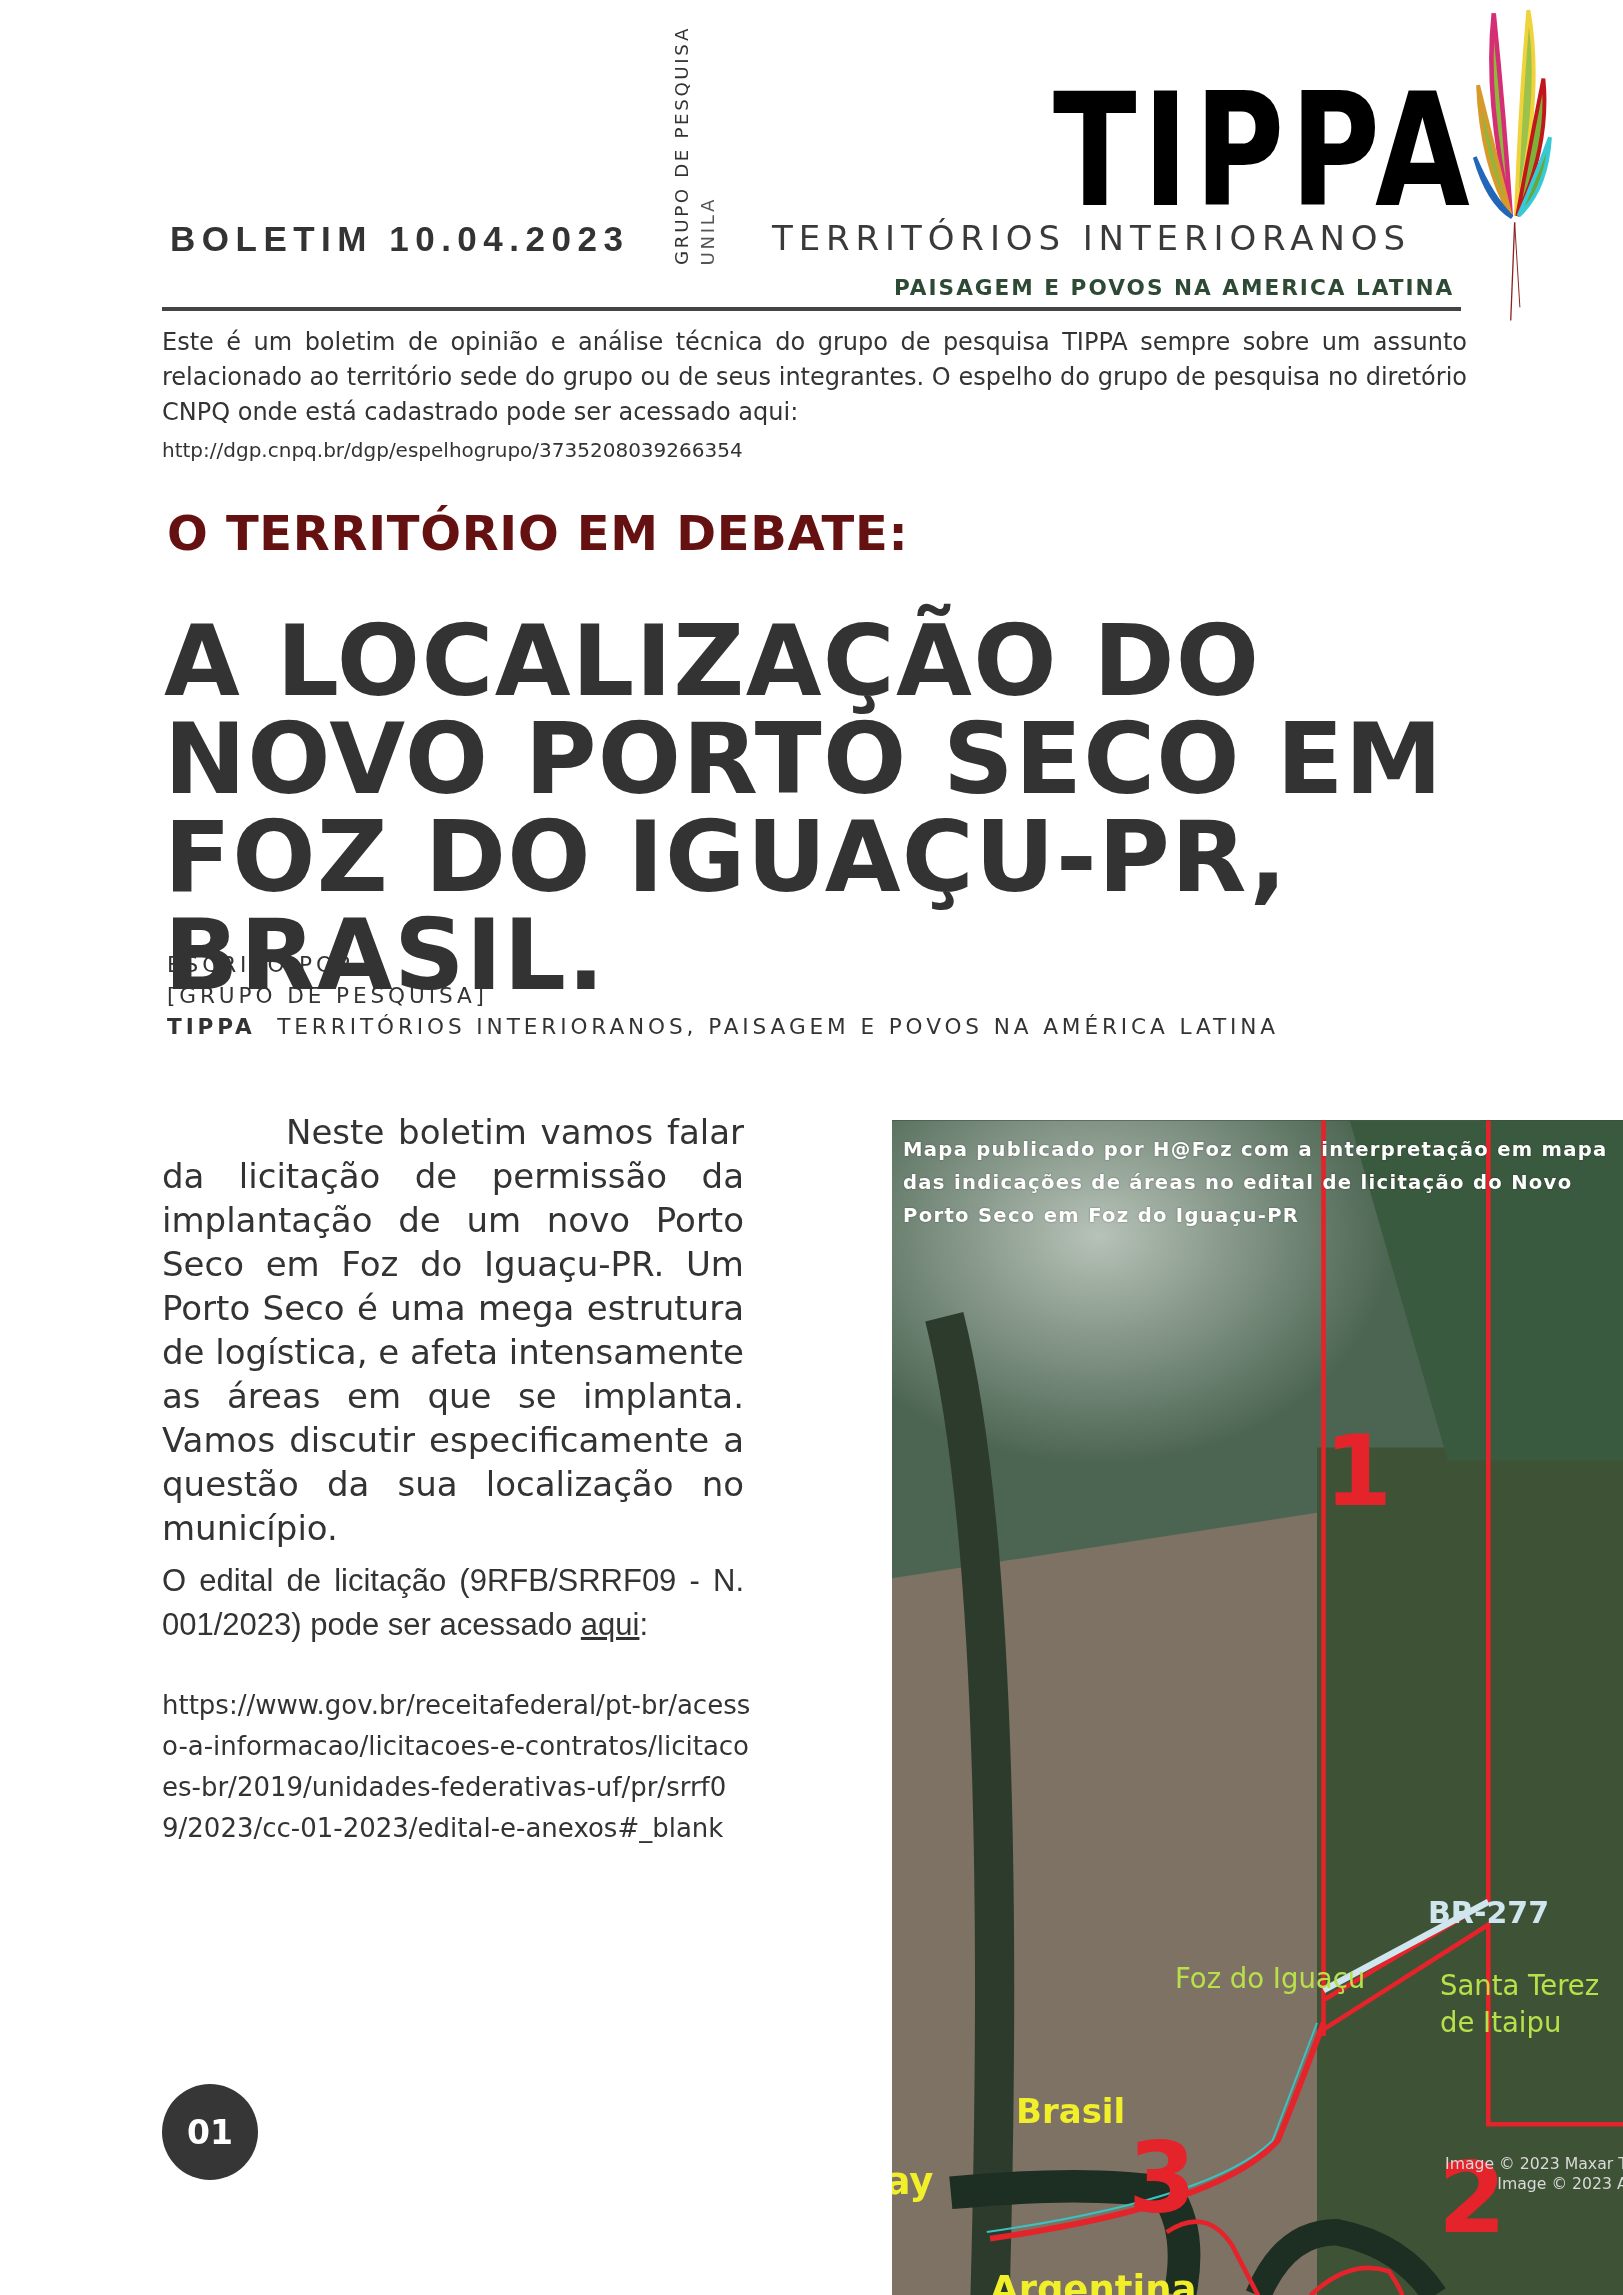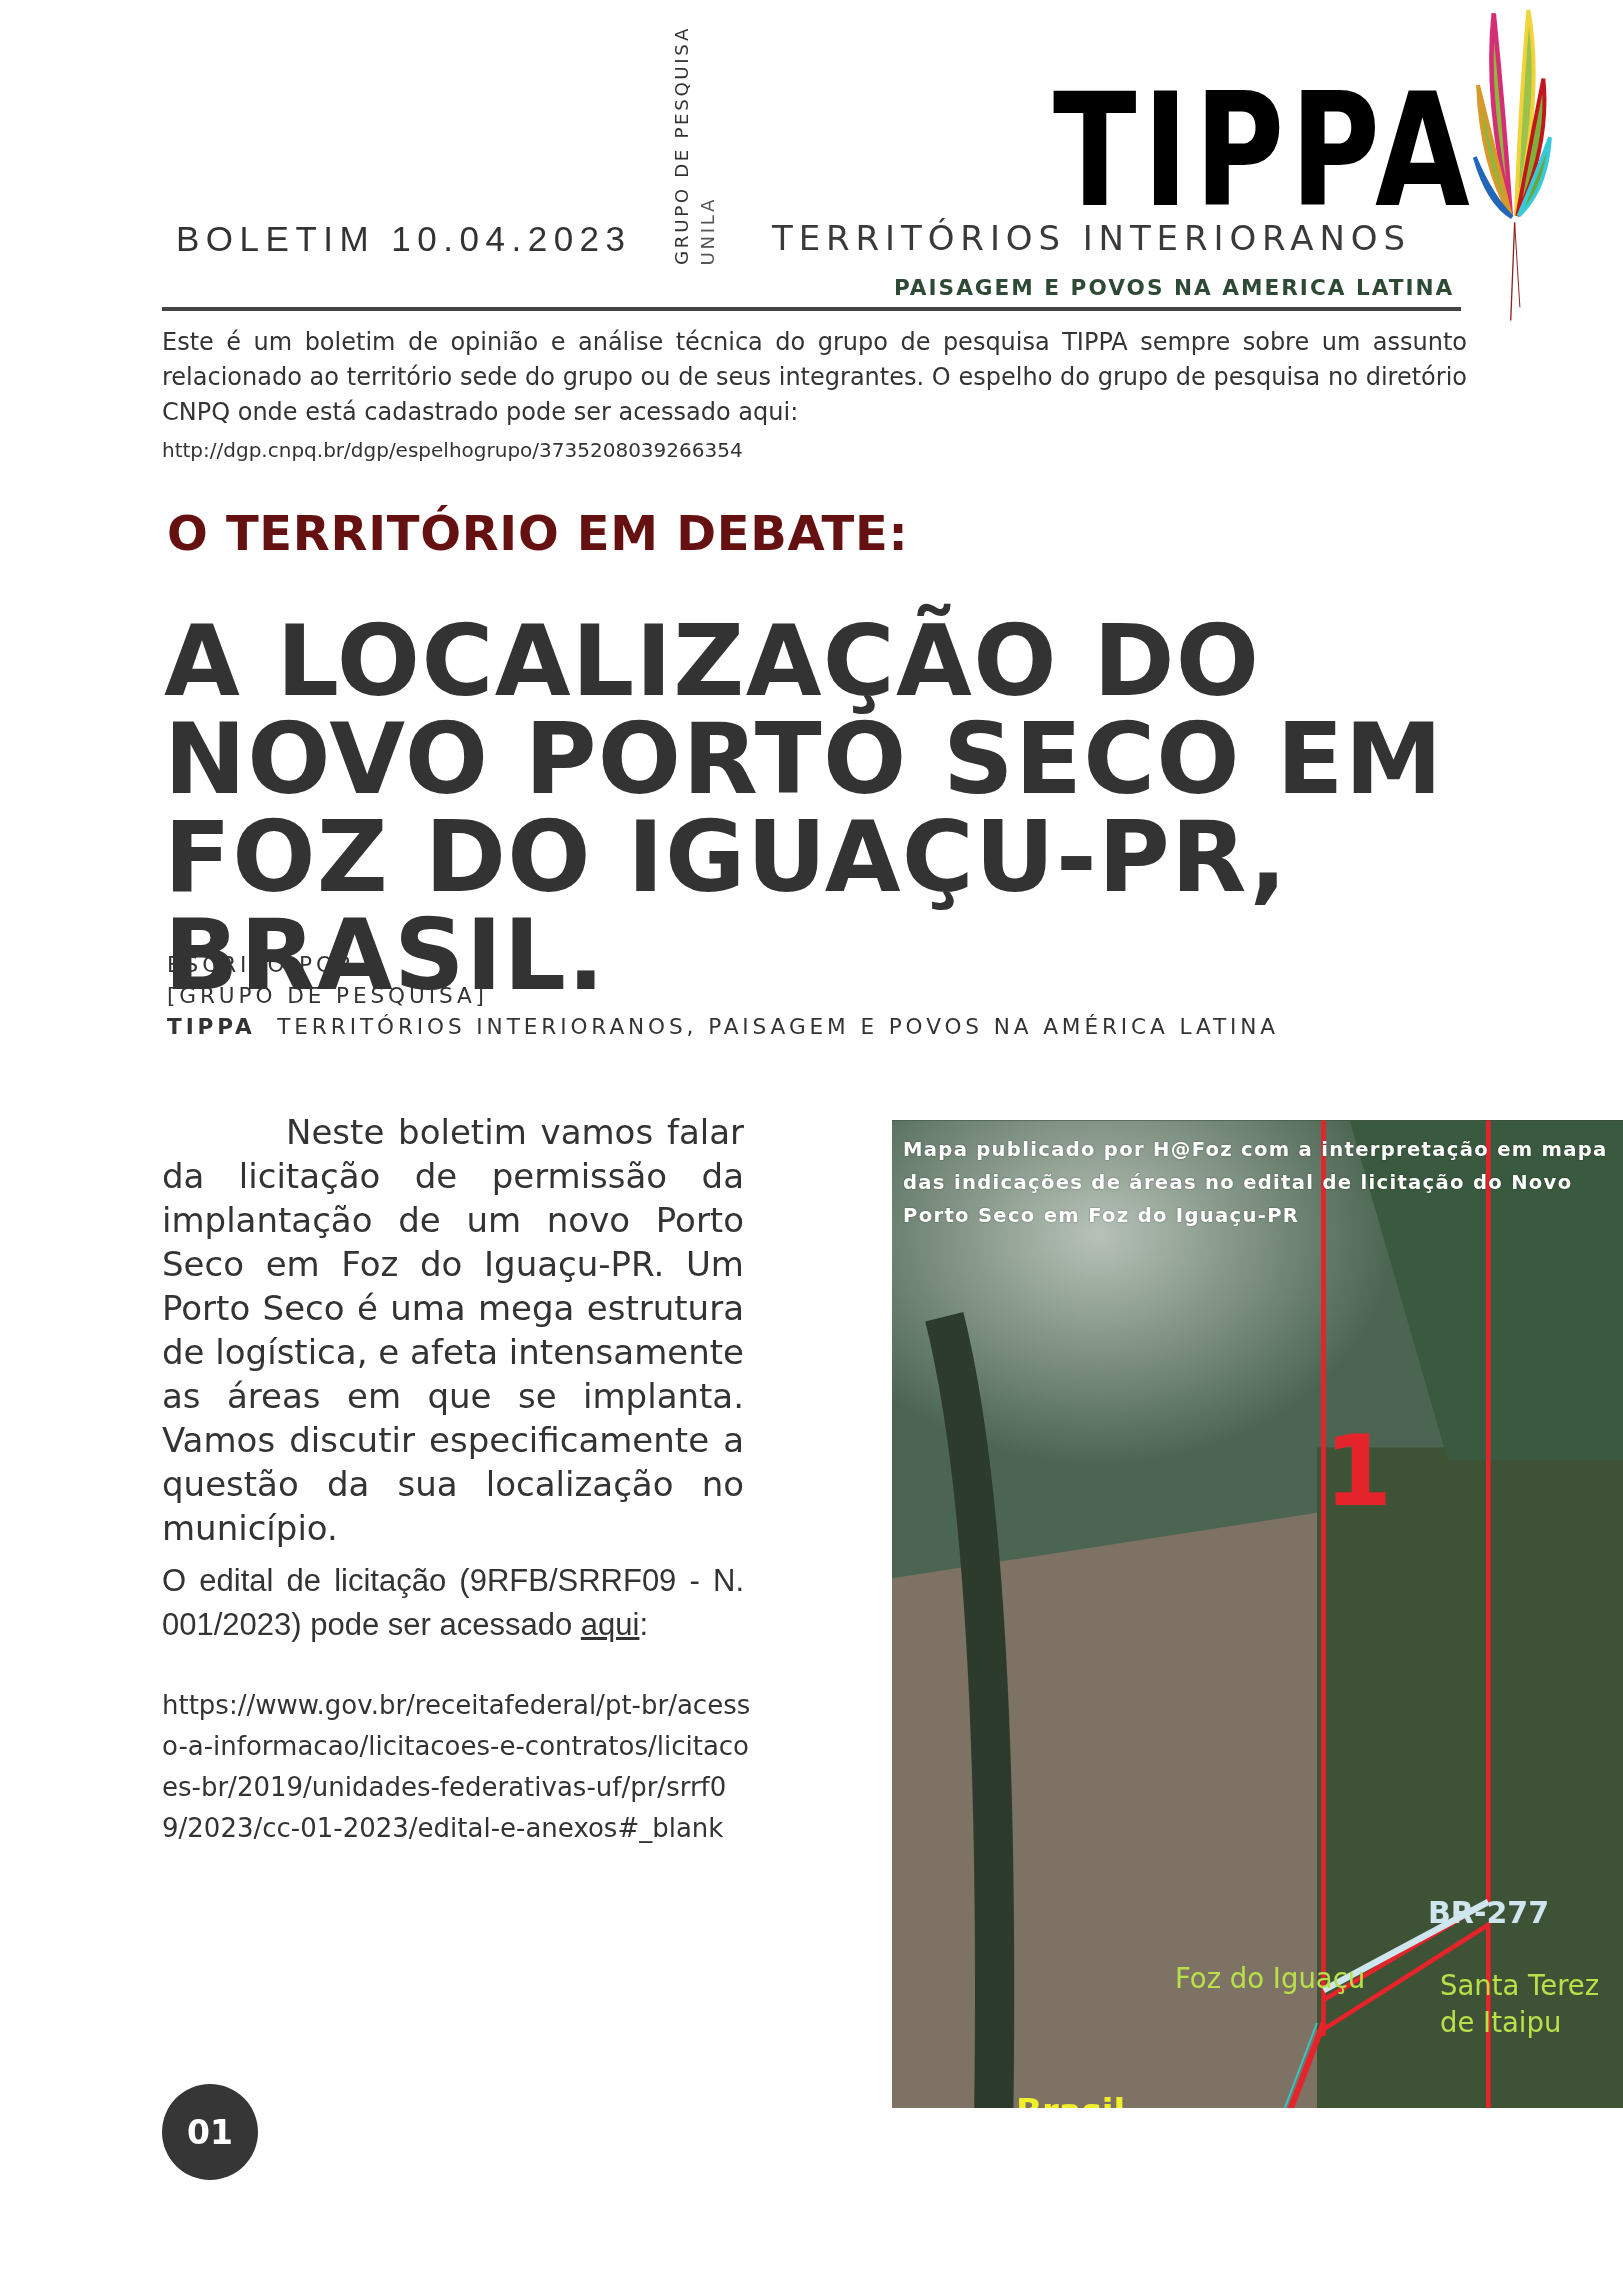--- a/index.html
+++ b/index.html
@@ -1,19 +1,19 @@
 <!DOCTYPE html>
 <html style="font-size:10.5px"><head>
 <meta charset="utf-8">
 <style>
   * { box-sizing: border-box; margin: 0; padding: 0; }
   html, body { width: 1623px; height: 2295px; background: #ffffff; overflow: hidden; }
   body { position: relative; font-family: "DejaVu Sans", sans-serif; color: #333333; }
 
-  .boletim { position: absolute; left: 176px; top: 219px; font-family: "Liberation Sans", sans-serif; font-weight: normal; font-size: 35px; letter-spacing: 6.5px; color: #333333; }
+  .boletim { position: absolute; left: 170px; top: 219px; font-family: "Liberation Sans", sans-serif; font-weight: bold; font-size: 35px; letter-spacing: 6.5px; color: #333333; }
   .vertical-group { position: absolute; left: 671px; top: 16.4px; width: 59px; height: 249px; }
   .vertical-group span { position: absolute; writing-mode: vertical-rl; transform: rotate(180deg); font-family: "DejaVu Sans", sans-serif; font-size: 18.3px; letter-spacing: 2.6px; color: #333; white-space: nowrap; }
   .vertical-group .v1 { left: 0; bottom: 0; }
   .vertical-group .v2 { left: 26px; bottom: 0; color: #555; }
 
   .logo-word { position: absolute; left: 1053px; top: 72px; font-family: "DejaVu Sans", sans-serif; font-weight: bold; font-size: 157px; letter-spacing: 7.9px; color: #000; line-height: 1; transform: scaleX(0.78); transform-origin: left top; }
   .logo-sub1 { position: absolute; left: 772px; top: 218px; font-family: "DejaVu Sans", sans-serif; font-size: 34px; letter-spacing: 5.9px; color: #3a3a3a; white-space: nowrap; }
   .logo-sub2 { position: absolute; left: 894px; top: 260px; font-family: "DejaVu Sans", sans-serif; font-weight: bold; font-size: 21.6px; letter-spacing: 2px; color: #2e4a35; white-space: nowrap; margin-top: 15px; }
   .plant { position: absolute; left: 1465px; top: 0; width: 98px; height: 324px; }
 
@@ -30,21 +30,21 @@
   .byline b { font-weight: bold; }
 
   .body-col { position: absolute; left: 162px; top: 1110px; width: 582px; font-family: "DejaVu Sans", sans-serif; font-size: 34px; line-height: 44px; color: #333; text-align: justify; }
   .body-col .indent { display: inline-block; width: 124px; }
   .edital { position: absolute; left: 162px; top: 1559px; width: 582px; font-family: "Liberation Sans", sans-serif; font-size: 31px; line-height: 44px; color: #333; text-align: justify; }
   .edital a { color: #333; text-decoration: underline; }
   .long-url { position: absolute; left: 162px; top: 1685px; width: 589px; font-family: "DejaVu Sans", sans-serif; font-size: 26px; line-height: 41px; color: #333; word-break: break-all; }
 
   .page-num { position: absolute; left: 162px; top: 2084px; width: 96px; height: 96px; border-radius: 50%; background: #363636; color: #fff; font-family: "DejaVu Sans", sans-serif; font-weight: bold; font-size: 33px; display: flex; align-items: center; justify-content: center; }
 
-  .map { position: absolute; left: 892px; top: 1120px; width: 731px; height: 988px; overflow: hidden; background: #3d4a3a; }
+  .map { position: absolute; left: 892px; top: 1120px; width: 731px; height: 1176px; overflow: hidden; background: #3d4a3a; }
   .map svg { position: absolute; left: 0; top: 0; }
   .map-caption { position: absolute; left: 11px; top: 13px; width: 713px; font-family: "DejaVu Sans", sans-serif; font-weight: bold; font-size: 19.6px; line-height: 33px; color: #ffffff; letter-spacing: 1.3px; text-shadow: 0 0 2px rgba(0,0,0,.4); }
   .map-label { position: absolute; font-family: "DejaVu Sans", sans-serif; font-weight: bold; white-space: nowrap; }
   .lbl-br277 { left: 536px; top: 775px; font-size: 30px; color: #cfe6ef; }
   .lbl-foz { left: 283px; top: 842px; font-size: 27.5px; color: #b8e04a; font-weight: normal; }
   .lbl-santa { left: 548px; top: 847px; font-size: 27.5px; color: #b8e04a; line-height: 37px; font-weight: normal; }
   .lbl-brasil { left: 124px; top: 971px; font-size: 34px; color: #f1ee2a; }
   .lbl-ay { left: -6.5px; top: 1040px; font-size: 37px; color: #f1ee2a; }
   .lbl-argentina { left: 98px; top: 1112px; font-size: 37px; color: #f1ee2a; margin-top: 36px; }
   .lbl-num { font-size: 98px; color: #e5232b; font-weight: bold; }

